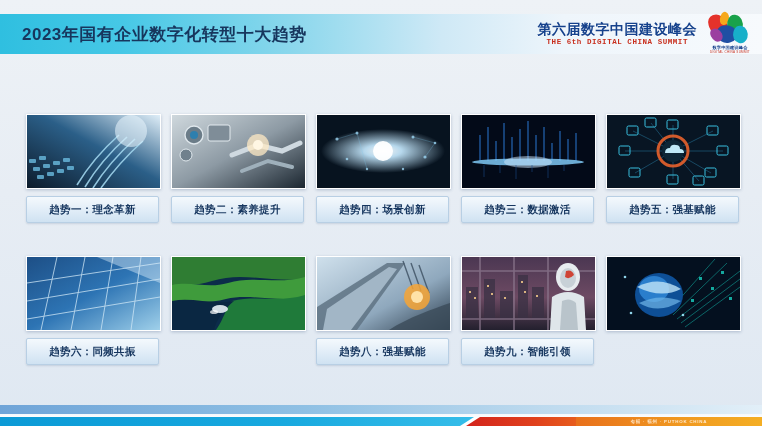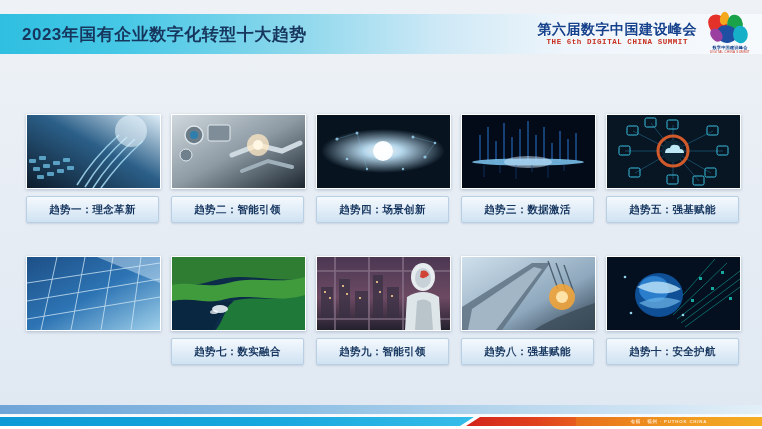--- a/index.html
+++ b/index.html
@@ -159,21 +159,21 @@
           <circle cx="22" cy="20" r="4" fill="#2e7fae"></circle>
           <rect x="36" y="10" width="22" height="16" rx="2" fill="#7f8d98" stroke="#e2e9ee"></rect>
           <circle cx="14" cy="40" r="6" fill="#70818d" stroke="#e0e8ed"></circle>
           <path d="M60 40 L86 30 L110 36 L128 28" stroke="#cfd9e0" stroke-width="5" fill="none" stroke-linecap="round"></path>
           <path d="M70 56 L96 46 L120 52" stroke="#9fb0bb" stroke-width="4" fill="none" stroke-linecap="round"></path>
           <circle cx="86" cy="30" r="11" fill="#ffe9c4" opacity="0.75"></circle>
           <circle cx="86" cy="30" r="5" fill="#fff6e3"></circle>
           </svg>
         </div>
         <div class="label">
-          <span>趋势二：智能引领</span>
+          <span>趋势二：素养提升</span>
         </div>
       </div>
 
       <div class="card">
         <div class="thumb">
           <svg viewBox="0 0 133 73">
               <defs>
                 <radialGradient id="g4" cx="0.5" cy="0.5" r="0.5">
                   <stop offset="0" stop-color="#ffffff"></stop>
                   <stop offset="0.3" stop-color="#bfe2f7"></stop>
@@ -298,36 +298,64 @@
                 <path d="M0 44 L133 22"></path>
                 <path d="M0 62 L133 40"></path>
             <path d="M14 73 L30 0"></path>
                 <path d="M44 73 L58 0"></path>
                 <path d="M74 73 L86 0"></path>
                 <path d="M104 73 L114 0"></path>
           </g>
           <path d="M70 0 L133 0 L133 26 Z" fill="#d8ecf8" opacity="0.45"></path>
           </svg>
         </div>
+        <div class="label">
+          <span>趋势六：同频共振</span>
+        </div>
       </div>
 
       <div class="card">
         <div class="thumb">
           <svg viewBox="0 0 133 73">
               <rect width="133" height="73" fill="#0c2c4a"></rect>
           <path d="M0 0 L133 0 L133 22 C100 26 70 14 40 24 C22 30 10 26 0 30 Z" fill="#2f7d33"></path>
           <path d="M0 28 C20 24 36 32 56 26 C80 18 104 28 133 20 L133 40 C104 46 78 36 54 42 C32 48 16 42 0 46 Z" fill="#3f9b3c"></path>
           <path d="M60 44 C84 38 108 46 133 38 L133 73 L44 73 C52 62 54 50 60 44 Z" fill="#1f7a3a"></path>
           <path d="M0 44 C20 40 40 48 62 44 C50 54 44 64 42 73 L0 73 Z" fill="#0a2742"></path>
           <ellipse cx="48" cy="52" rx="8" ry="4" fill="#e8f2f7" opacity="0.9"></ellipse>
           <ellipse cx="42" cy="55" rx="4" ry="2" fill="#ffffff" opacity="0.7"></ellipse>
           </svg>
         </div>
-        <div class="label">
-          <span>趋势七：数实融合</span>
+      </div>
+
+      <div class="card">
+        <div class="thumb">
+          <svg viewBox="0 0 133 73">
+              <defs>
+                <linearGradient id="g8" x1="0" y1="0" x2="1" y2="1">
+                  <stop offset="0" stop-color="#cfe0ec"></stop>
+                  <stop offset="0.6" stop-color="#8fa8bd"></stop>
+                  <stop offset="1" stop-color="#2b3c4c"></stop>
+                </linearGradient>
+              </defs>
+          <rect width="133" height="73" fill="url(#g8)"></rect>
+          <path d="M0 73 L0 50 L70 6 L88 6 L40 73 Z" fill="#5f7384" opacity="0.85"></path>
+          <path d="M6 73 L10 52 L72 10 L80 12 L34 73 Z" fill="#a9bdcc" opacity="0.9"></path>
+          <g stroke="#46596b" stroke-width="1.4" opacity="0.9">
+            <path d="M86 4 L96 32"></path>
+                <path d="M94 6 L104 34"></path>
+                <path d="M102 8 L112 36"></path>
+          </g>
+          <circle cx="100" cy="40" r="13" fill="#f7a534" opacity="0.85"></circle>
+          <circle cx="100" cy="40" r="6" fill="#ffe2a8"></circle>
+          <path d="M72 73 L133 73 L133 46 C116 52 92 60 72 73 Z" fill="#3b4b59" opacity="0.8"></path>
+          </svg>
+        </div>
+        <div class="label">
+          <span>趋势八：强基赋能</span>
         </div>
       </div>
 
       <div class="card">
         <div class="thumb">
           <svg viewBox="0 0 133 73">
               <defs>
                 <linearGradient id="g9" x1="0" y1="0" x2="0" y2="1">
                   <stop offset="0" stop-color="#4b3752"></stop>
                   <stop offset="0.55" stop-color="#6d4a63"></stop>
@@ -369,48 +397,20 @@
           </svg>
         </div>
         <div class="label">
           <span>趋势九：智能引领</span>
         </div>
       </div>
 
       <div class="card">
         <div class="thumb">
           <svg viewBox="0 0 133 73">
-              <defs>
-                <linearGradient id="g8" x1="0" y1="0" x2="1" y2="1">
-                  <stop offset="0" stop-color="#cfe0ec"></stop>
-                  <stop offset="0.6" stop-color="#8fa8bd"></stop>
-                  <stop offset="1" stop-color="#2b3c4c"></stop>
-                </linearGradient>
-              </defs>
-          <rect width="133" height="73" fill="url(#g8)"></rect>
-          <path d="M0 73 L0 50 L70 6 L88 6 L40 73 Z" fill="#5f7384" opacity="0.85"></path>
-          <path d="M6 73 L10 52 L72 10 L80 12 L34 73 Z" fill="#a9bdcc" opacity="0.9"></path>
-          <g stroke="#46596b" stroke-width="1.4" opacity="0.9">
-            <path d="M86 4 L96 32"></path>
-                <path d="M94 6 L104 34"></path>
-                <path d="M102 8 L112 36"></path>
-          </g>
-          <circle cx="100" cy="40" r="13" fill="#f7a534" opacity="0.85"></circle>
-          <circle cx="100" cy="40" r="6" fill="#ffe2a8"></circle>
-          <path d="M72 73 L133 73 L133 46 C116 52 92 60 72 73 Z" fill="#3b4b59" opacity="0.8"></path>
-          </svg>
-        </div>
-        <div class="label">
-          <span>趋势八：强基赋能</span>
-        </div>
-      </div>
-
-      <div class="card">
-        <div class="thumb">
-          <svg viewBox="0 0 133 73">
               <rect width="133" height="73" fill="#04101f"></rect>
           <g stroke="#13b3a8" stroke-width="0.7" opacity="0.75">
             <path d="M70 62 L133 14"></path>
                 <path d="M74 66 L133 22"></path>
                 <path d="M78 70 L133 30"></path>
             <path d="M66 58 L120 6"></path>
                 <path d="M62 54 L108 2"></path>
           </g>
           <g fill="#1ad0c0" opacity="0.8">
             <rect x="92" y="20" width="3" height="3"></rect>
@@ -423,23 +423,20 @@
           <ellipse cx="47" cy="32" rx="15" ry="13" fill="#2f86d6" opacity="0.85"></ellipse>
           <path d="M30 30 q22 -12 44 2 q-20 10 -44 -2 z" fill="#bfe4f7" opacity="0.8"></path>
           <path d="M32 46 q20 12 42 -2 q-22 -8 -42 2 z" fill="#6fb6e8" opacity="0.7"></path>
           <g fill="#9fe9ff" opacity="0.9">
             <circle cx="18" cy="20" r="1.3"></circle>
                 <circle cx="24" cy="56" r="1.3"></circle>
                 <circle cx="76" cy="58" r="1.3"></circle>
           </g>
           </svg>
         </div>
-        <div class="label">
-          <span>趋势十：安全护航</span>
-        </div>
       </div>
 
     </div>
   </div>
 
   <div class="footer">
     <div class="foot-top"></div>
     <div class="bar-blue"></div>
     <div class="bar-red"></div>
     <div class="bar-orange">

